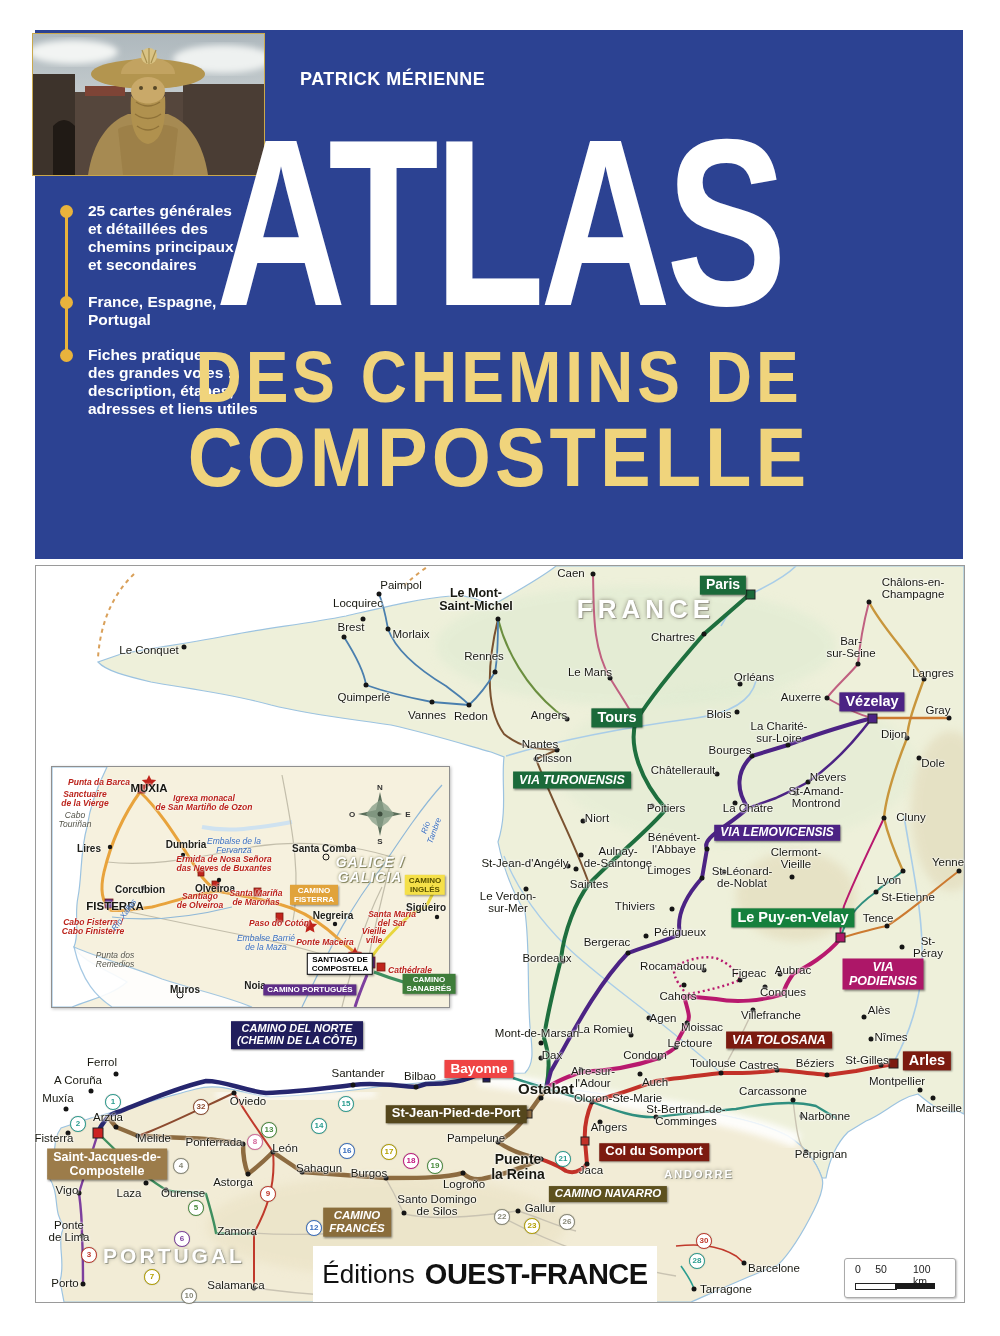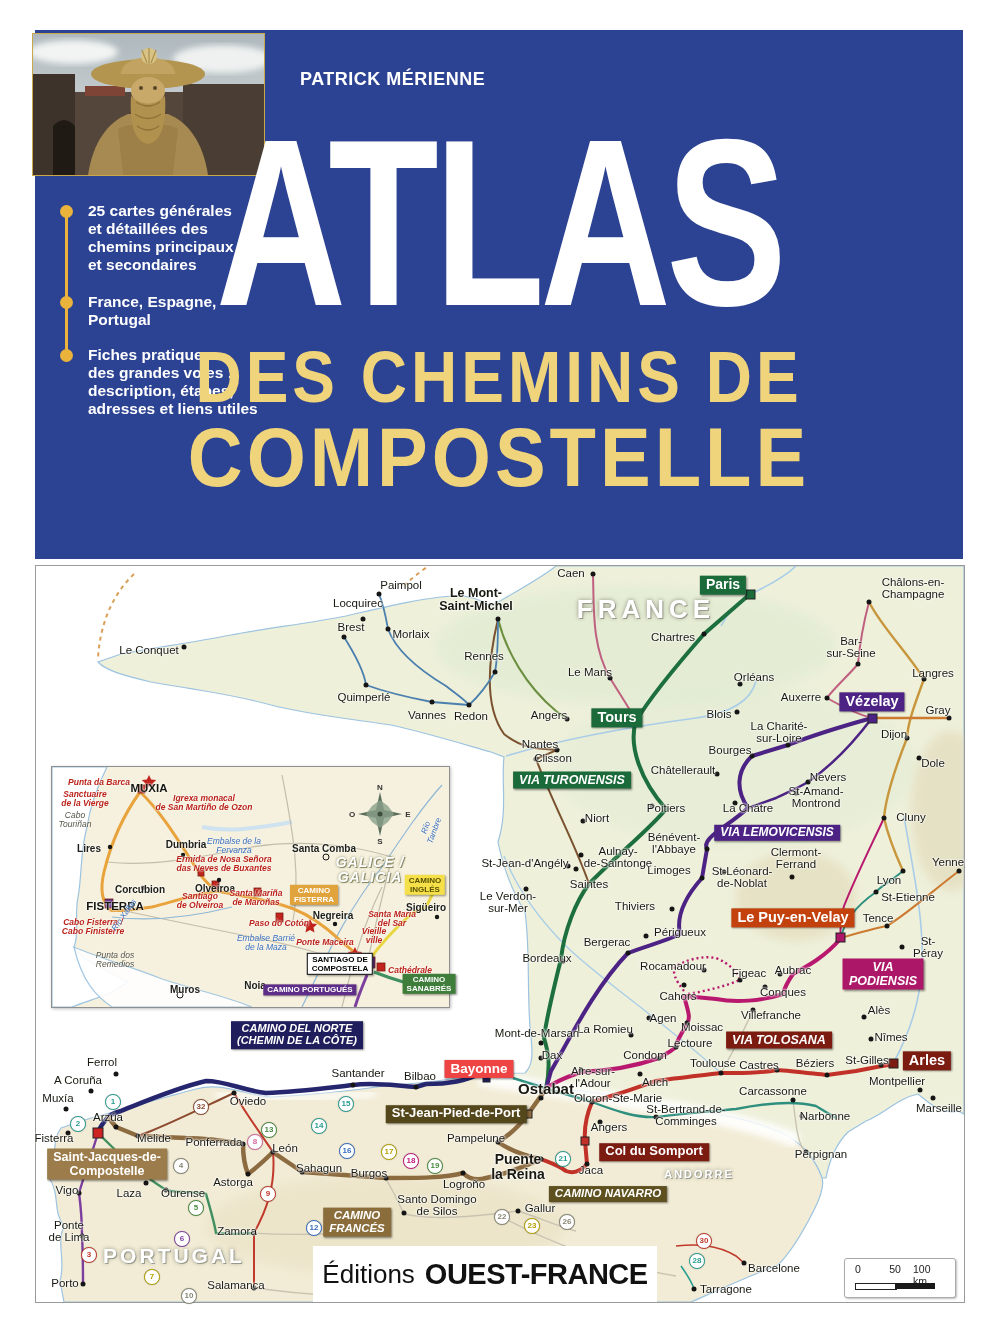--- a/index.html
+++ b/index.html
@@ -423,21 +423,21 @@
         <div class="dotc" style="left: 671px; top: 283px;"></div>
         <div class="ml city" style="left: 638px; top: 277px;">Bénévent-
 l'Abbaye</div>
         <div class="dotc" style="left: 666px; top: 312px;"></div>
         <div class="ml city" style="left: 633px; top: 304px;">Limoges</div>
         <div class="dotc" style="left: 688px; top: 306px;"></div>
         <div class="ml city" style="left: 706px; top: 311px;">St-Léonard-
 de-Noblat</div>
         <div class="dotc" style="left: 756px; top: 311px;"></div>
         <div class="ml city" style="left: 760px; top: 292px;">Clermont-
-Ferrand</div>
+Vieille</div>
         <div class="dotc" style="left: 610px; top: 370px;"></div>
         <div class="ml city" style="left: 644px; top: 366px;">Périgueux</div>
         <div class="dotc" style="left: 592px; top: 387px;"></div>
         <div class="ml city" style="left: 571px; top: 376px;">Bergerac</div>
         <div class="dotc" style="left: 527px; top: 395px;"></div>
         <div class="ml city" style="left: 511px; top: 392px;">Bordeaux</div>
         <div class="dotc" style="left: 668px; top: 404px;"></div>
         <div class="ml city" style="left: 637px; top: 400px;">Rocamadour</div>
         <div class="dotc" style="left: 704px; top: 414px;"></div>
         <div class="ml city" style="left: 713px; top: 407px;">Figeac</div>
@@ -568,21 +568,21 @@
         <div class="ml city" style="left: 200px; top: 719px;">Salamanca</div>
         <div class="dotc" style="left: 708px; top: 697px;"></div>
         <div class="ml city" style="left: 738px; top: 702px;">Barcelone</div>
         <div class="dotc" style="left: 658px; top: 723px;"></div>
         <div class="ml city" style="left: 690px; top: 723px;">Tarragone</div>
         <div class="ml rbox" style="left: 687px; top: 19px; background: rgb(27, 106, 58); font-size: 14px;">Paris</div>
         <div class="ml rbox" style="left: 581px; top: 152px; background: rgb(27, 106, 58); font-size: 14.5px;">Tours</div>
         <div class="ml rbox i" style="left: 536px; top: 214px; background: rgb(27, 106, 58); font-size: 12.5px;">VIA TURONENSIS</div>
         <div class="ml rbox" style="left: 836px; top: 136px; background: rgb(76, 35, 132); font-size: 14.5px;">Vézelay</div>
         <div class="ml rbox i" style="left: 741px; top: 267px; background: rgb(76, 35, 132); font-size: 12px;">VIA LEMOVICENSIS</div>
-        <div class="ml rbox" style="left: 757px; top: 352px; background: #c2410c; font-size: 14.5px;">Le Puy-en-Velay</div>
+        <div class="ml rbox" style="left: 757px; top: 352px; background: #15803d; font-size: 14.5px;">Le Puy-en-Velay</div>
         <div class="ml rbox i" style="left: 847px; top: 408px; background: rgb(173, 23, 104); font-size: 12.5px;">VIA PODIENSIS</div>
         <div class="ml rbox i" style="left: 743px; top: 474px; background: rgb(124, 27, 16); font-size: 12.5px;">VIA TOLOSANA</div>
         <div class="ml rbox" style="left: 891px; top: 495px; background: rgb(124, 27, 16); font-size: 14.5px;">Arles</div>
         <div class="ml rbox" style="left: 618px; top: 586px; background: rgb(124, 27, 16); font-size: 13px;">Col du Somport</div>
         <div class="ml rbox" style="left: 443px; top: 503px; background: #ef4444; font-size: 13.5px;">Bayonne</div>
         <div class="ml rbox i" style="left: 261px; top: 469px; background: rgb(32, 29, 92); font-size: 11px;">CAMINO DEL NORTE
 (CHEMIN DE LA CÔTE)</div>
         <div class="ml rbox" style="left: 420px; top: 548px; background: rgb(85, 71, 28); font-size: 13px;">St-Jean-Pied-de-Port</div>
         <div class="ml rbox i" style="left: 572px; top: 628px; background: rgb(94, 81, 31); font-size: 11.5px;">CAMINO NAVARRO</div>
         <div class="ml rbox i" style="left: 321px; top: 656px; background: rgb(138, 109, 59); font-size: 11.5px;">CAMINO
@@ -616,19 +616,19 @@
         <div class="ml badge" style="left: 661px; top: 695px; color: rgb(42, 157, 143); border: 1px solid rgb(42, 157, 143);">28</div>
       </div>
 
     <div class="pubband">
       <span class="pub1">Éditions</span>
       <span class="pub2">OUEST-FRANCE</span>
     </div>
 
     <div class="scalebox">
       <span class="tick" style="left:13px;">0</span>
-      <span class="tick" style="left:50px;">50</span>
+      <span class="tick" style="left:36px;">50</span>
       <span class="tick" style="left:82px;">100 km</span>
       <span class="segw"></span>
       <span class="segb"></span>
     </div>
   </div>
 </div>
 
 </body></html>

